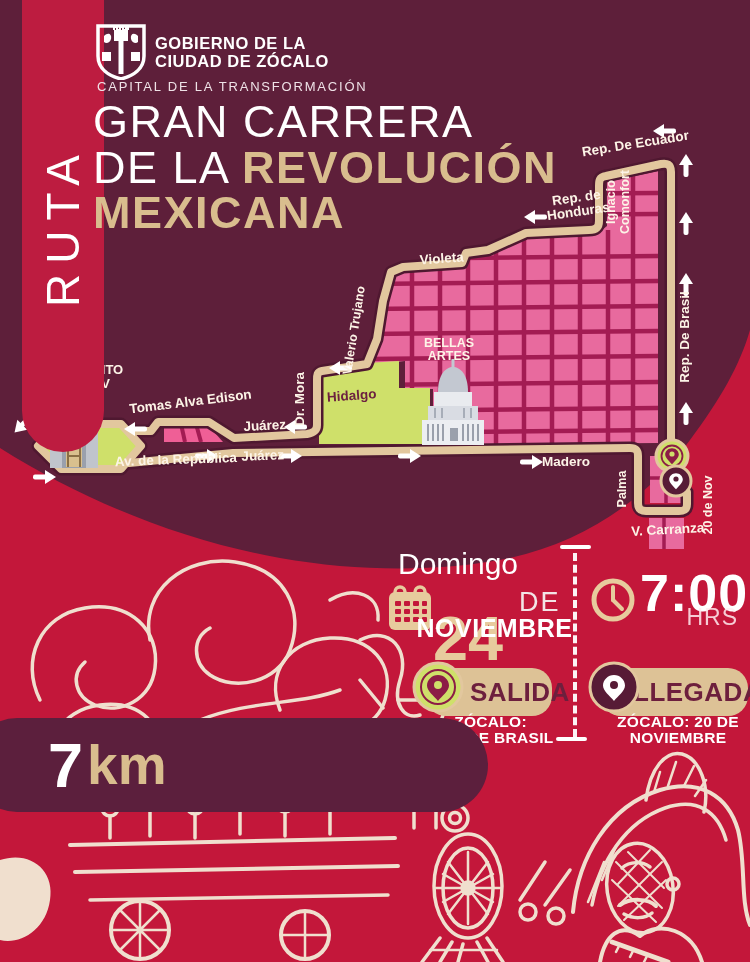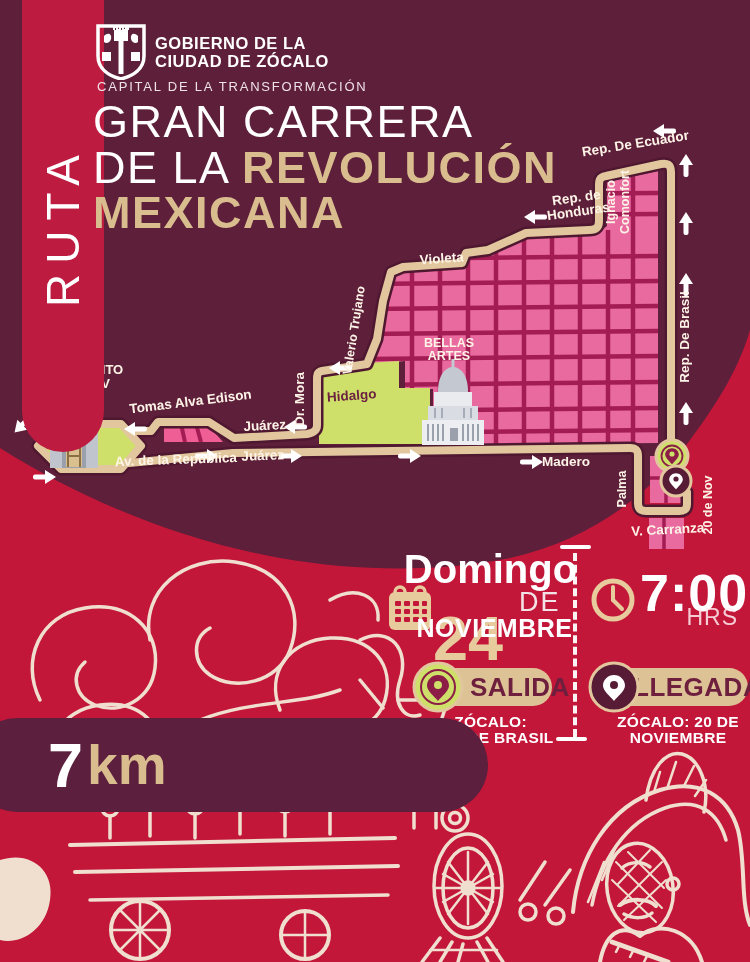--- a/index.html
+++ b/index.html
@@ -18,27 +18,27 @@
   .gov-name{left:155px;top:35px;color:#fff;font-weight:bold;font-size:16.5px;line-height:17.5px;letter-spacing:.5px;}
   .gov-tag{left:97px;top:79px;color:#efe2e7;font-size:13px;letter-spacing:1.8px;font-weight:500;}
   
   #title{left:93px;top:99px;color:#fff;}
   .t-line{font-size:45px;line-height:45.5px;font-weight:400;letter-spacing:1.5px;white-space:nowrap;}
   .tan{color:#d9bd8e;font-weight:bold;}
   #brand{font-family:"DejaVu Sans",sans-serif;font-size:59px;font-weight:bold;
     letter-spacing:1px;line-height:64px;margin-top:5px;color:#fff;}
   
   .ev{color:#fff;}
-  #day{left:398px;top:547px;width:185px;text-align:center;font-size:40px;font-weight:bold;}
+  #day{left:398px;top:547px;width:185px;font-size:30px;font-weight:normal;}
   #datenum{left:433px;top:567px;font-size:63px;font-weight:bold;color:#e7cb9d;margin-top:35px;}
   #dateconn{left:519px;top:587px;font-size:27px;font-weight:300;letter-spacing:2px;color:#f3e3e6;}
   #month{left:402px;top:614px;width:185px;text-align:center;font-size:25px;font-weight:bold;letter-spacing:.5px;}
   #time{left:640px;top:563px;font-size:52px;font-weight:bold;letter-spacing:1px;}
   #timeunit{left:643px;top:604px;width:55px;text-align:right;font-size:23px;font-weight:400;color:rgba(255,236,240,.85);letter-spacing:1px;margin-left:40px;}
-  .pill{position:absolute;height:38px;background:#ddc296;border-radius:20px;
+  .pill{position:absolute;height:48px;background:#ddc296;border-radius:20px;
     display:flex;align-items:center;color:#6d1f3d;font-weight:bold;font-size:26px;letter-spacing:.5px;}
   #salida-pill{left:426px;top:668px;width:126px;padding-left:44px;box-sizing:border-box;}
   #llegada-pill{left:601px;top:668px;width:147px;padding-left:32px;box-sizing:border-box;}
   .loc{position:absolute;text-align:center;color:#fff;font-weight:bold;font-size:15.5px;line-height:16px;letter-spacing:.3px;}
   #salida-loc{left:408px;top:714px;width:165px;}
   #llegada-loc{left:598px;top:714px;width:160px;}
   
   #divider{left:573px;top:553px;height:184px;width:0;border-left:4px dashed rgba(255,255,255,.95);}
   .bar{background:#fff;height:4px;border-radius:2px;}
   

